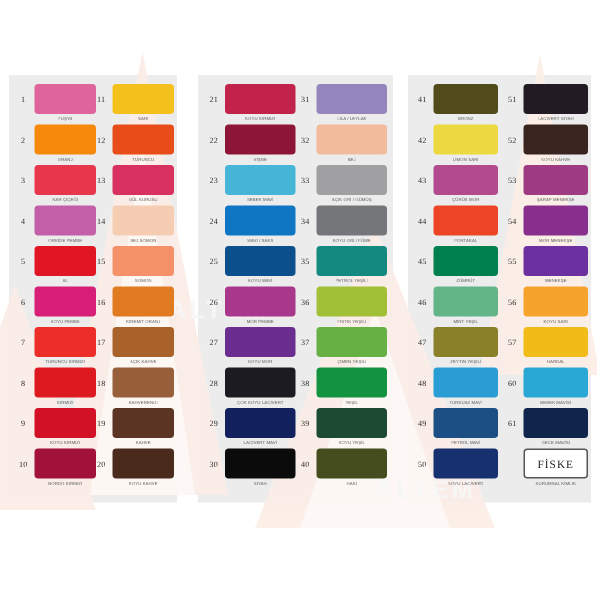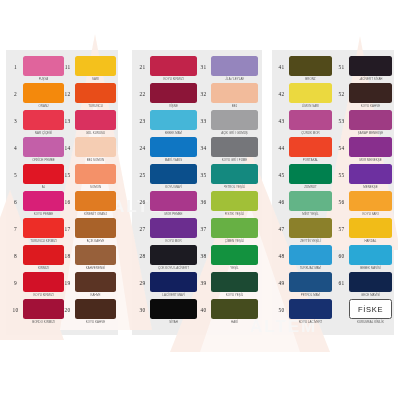--- a/index.html
+++ b/index.html
@@ -96,21 +96,21 @@
     border: 0.7px solid #555555;
     box-sizing: border-box;
     display: flex;
     align-items: center;
     justify-content: center;
   }
   .logo-text {
     font-size: 7.5px;
     letter-spacing: 0.7px;
     color: #1a1a1a;
-    font-family: Liberation Sans, sans-serif;
+    font-family: Liberation Serif, serif;
   }
 </style>
 </head>
 <body>
 
 <div id="sheet">
 
   <div class="panel" style="left:6px;  top:50px; width:112px; height:285px;"></div>
   <div class="panel" style="left:132px;top:50px; width:130px; height:285px;"></div>
   <div class="panel" style="left:272px;top:50px; width:122px; height:285px;"></div>

